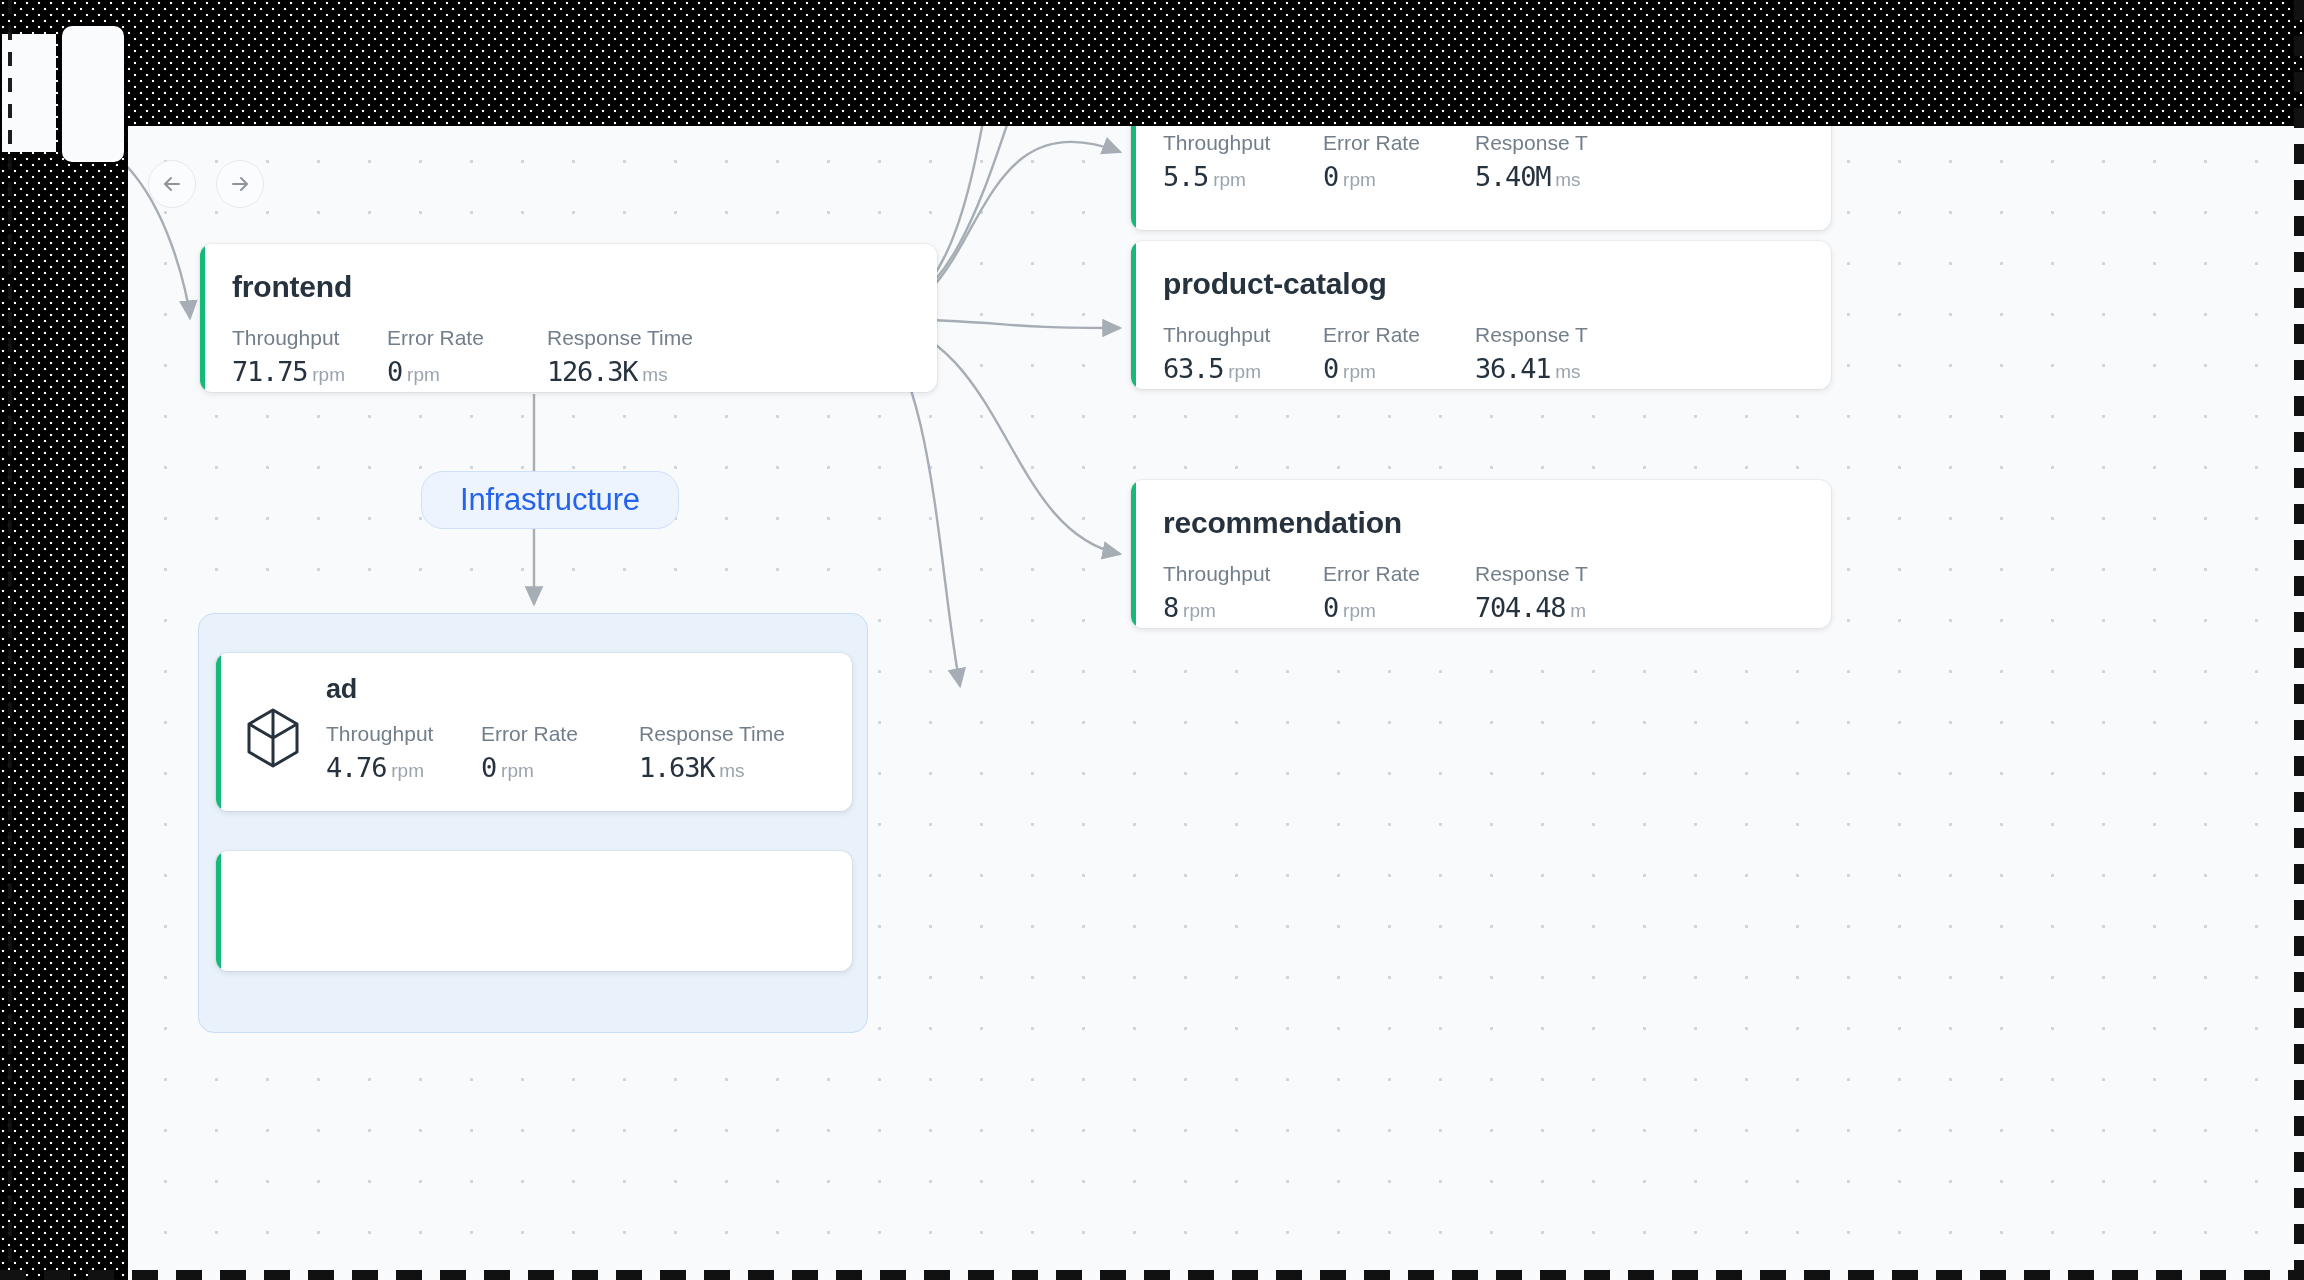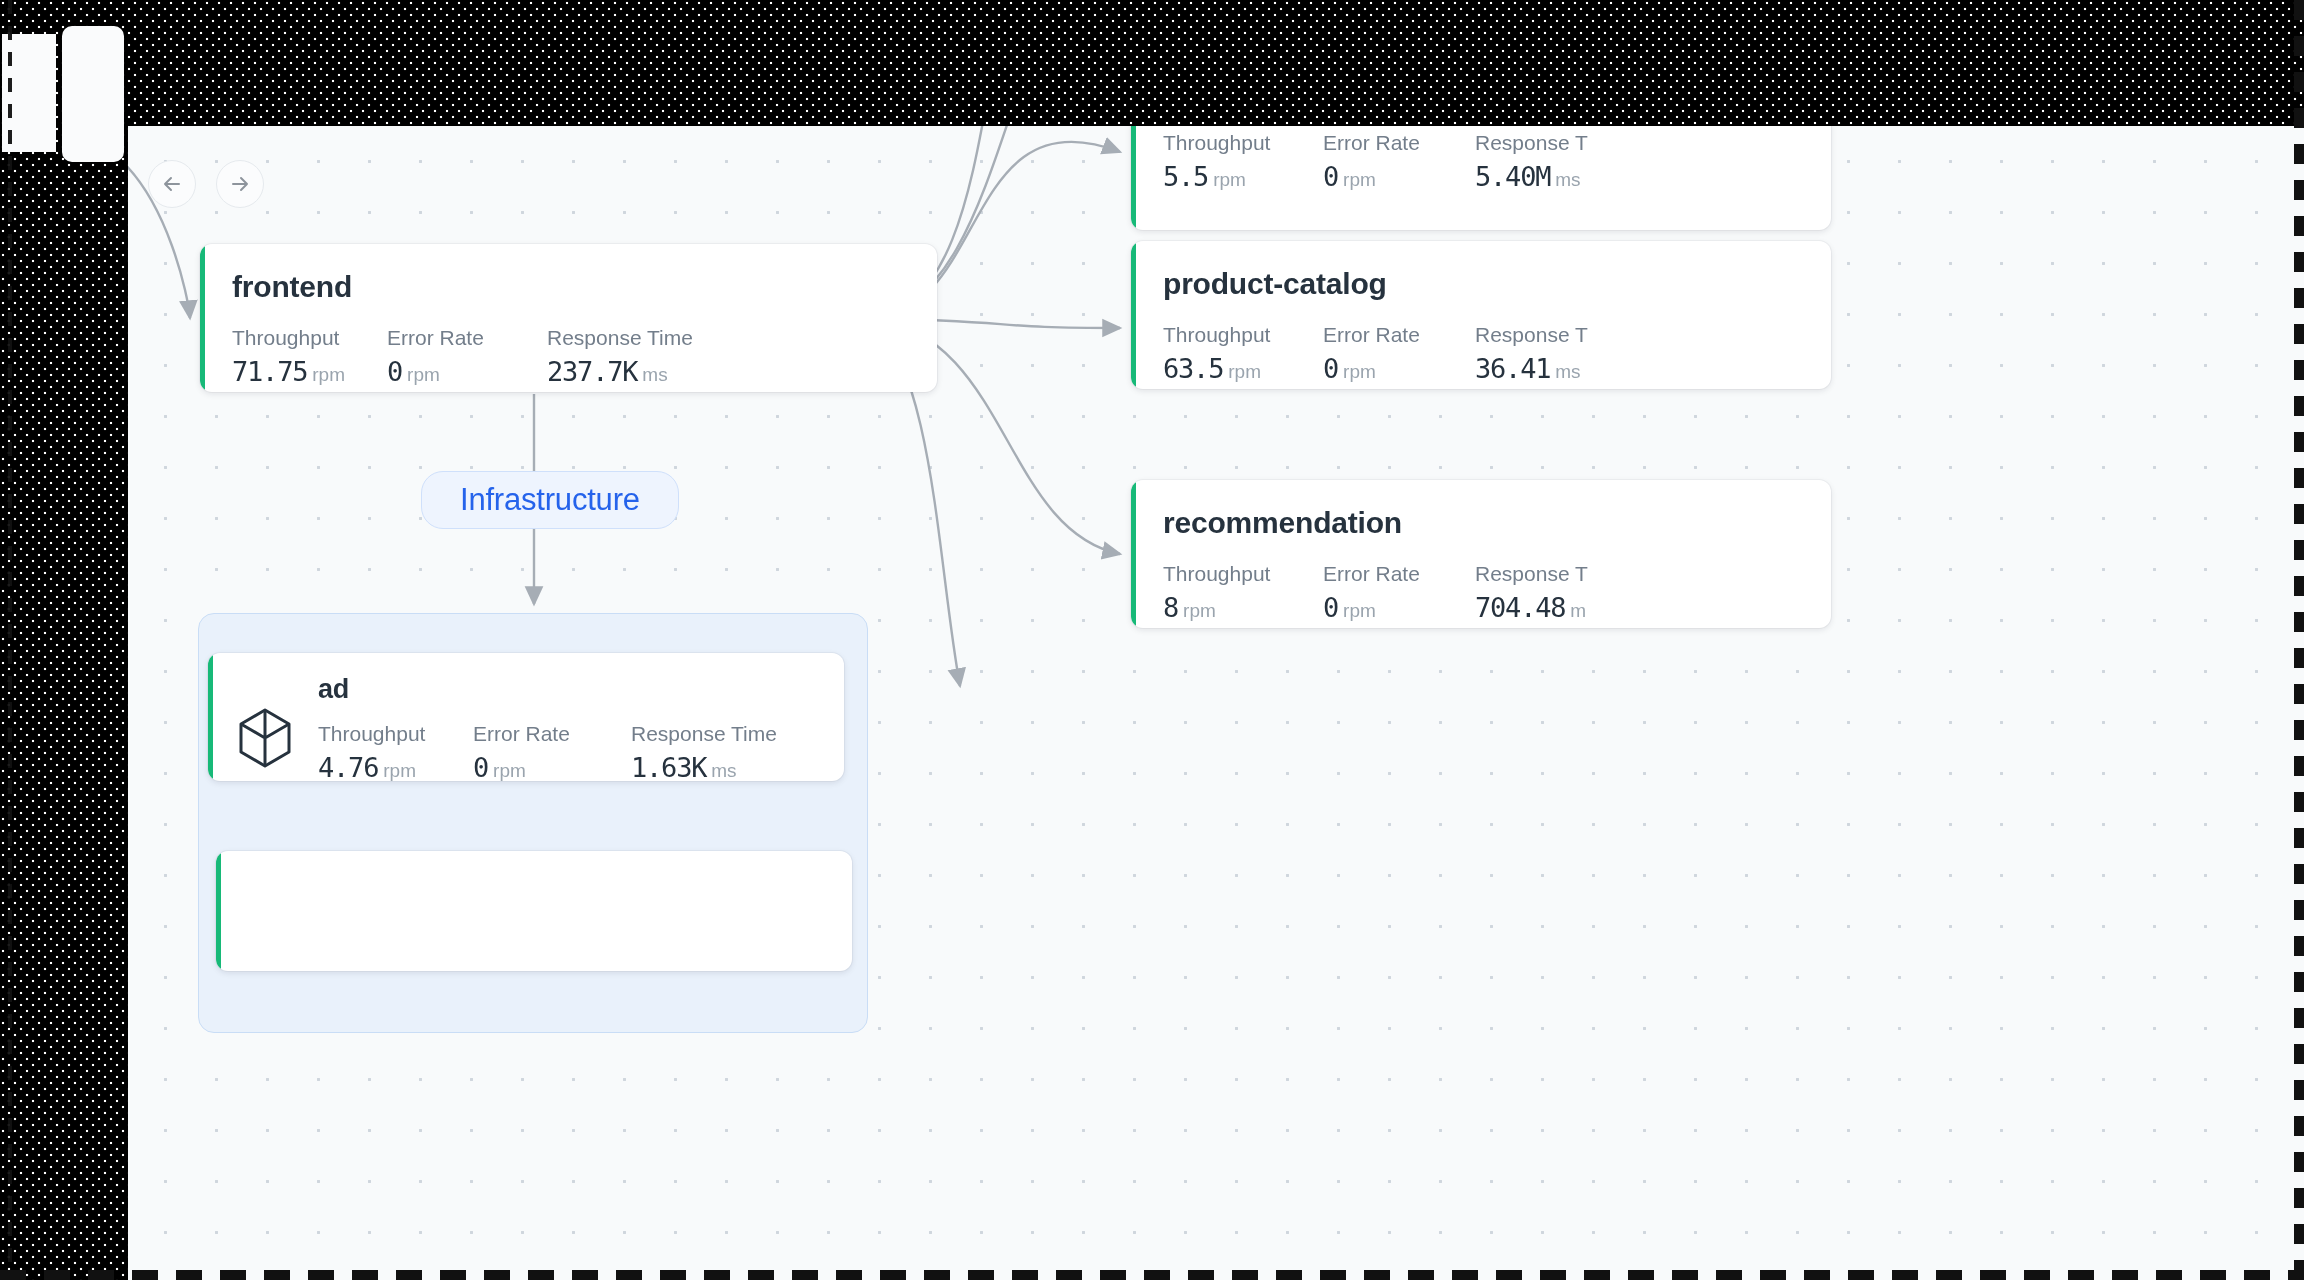--- a/index.html
+++ b/index.html
@@ -137,21 +137,21 @@
     letter-spacing: -.2px; white-space: nowrap; z-index: 11; cursor: pointer;
   }
 
   
   #group-infra {
     position: absolute; left: 70px; top: 487px; width: 670px; height: 420px;
     background: #e9f1fb; border: 1px solid #c9ddf6; border-radius: 16px; z-index: 5;
   }
 
   
-  #node-ad { left: 80px; top: 527px; width: 636px; height: 128px; z-index: 9; }
+  #node-ad { left: 88px; top: 527px; width: 636px; height: 158px; z-index: 9; }
   #node-ad .node-inner { padding: 22px 28px 22px 30px; display: flex; gap: 26px; align-items: center; }
   #node-ad .cube-icon { flex: 0 0 auto; margin-top: 22px; }
   #node-ad .ad-body { flex: 1 1 auto; }
   #node-ad .node-title { font-size: 27px; }
   #node-ad .metrics { margin-top: 16px; }
   #node-ad .m0 { width: 155px; }
   #node-ad .m1 { width: 158px; }
 
   
   #node-partial {
@@ -218,21 +218,21 @@
           <div class="metric m0">
             <div class="metric-label">Throughput</div>
             <div class="metric-value"><span>71.75</span><span class="metric-unit">rpm</span></div>
           </div>
           <div class="metric m1">
             <div class="metric-label">Error Rate</div>
             <div class="metric-value"><span>0</span><span class="metric-unit">rpm</span></div>
           </div>
           <div class="metric m2">
             <div class="metric-label">Response Time</div>
-            <div class="metric-value"><span>237.7K</span><span class="metric-unit">ms</span></div>
+            <div class="metric-value"><span>126.3K</span><span class="metric-unit">ms</span></div>
           </div>
         </div>
       </div>
     </div>
 
     <div class="node node-right" id="node-cart">
       <div class="accent"></div>
       <div class="node-inner">
         <div class="node-title"></div>
         <div class="metrics">

